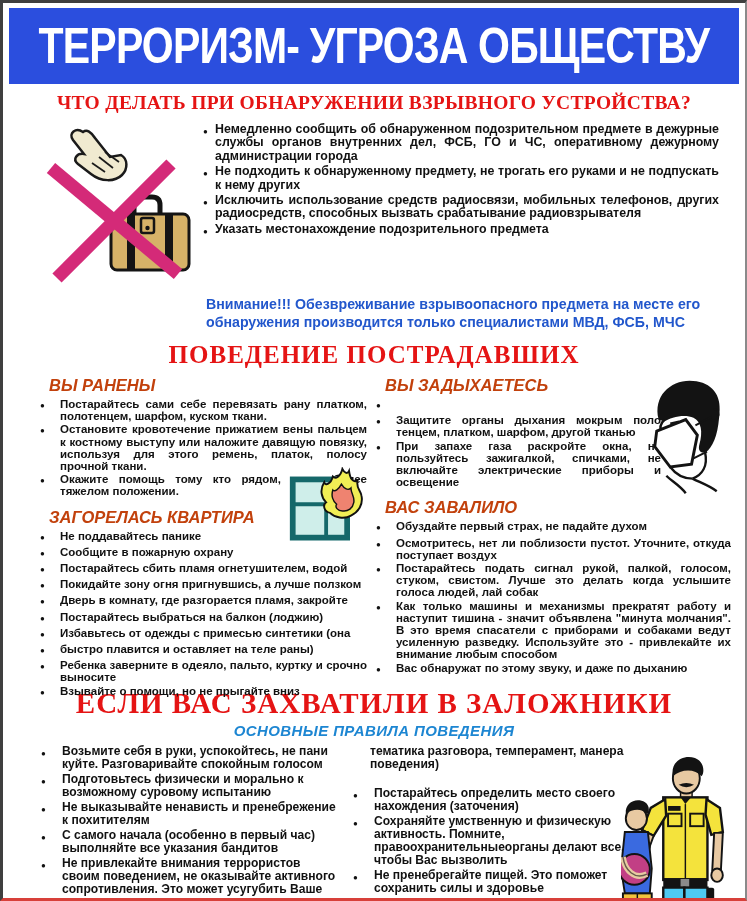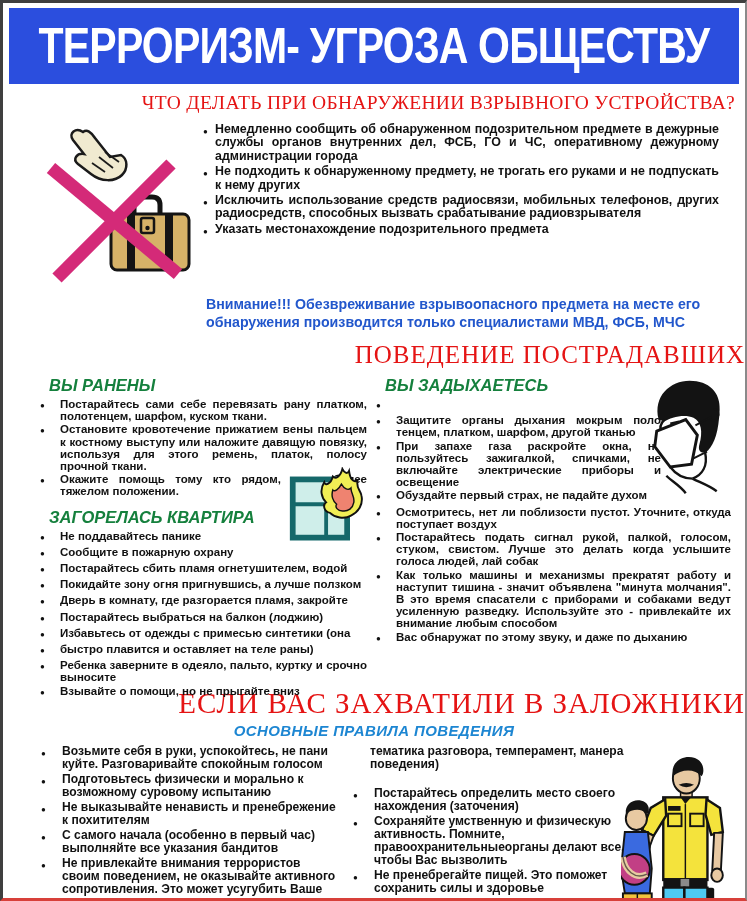--- a/index.html
+++ b/index.html
@@ -11,22 +11,22 @@
   }
   .header{
     margin:5px 6px 0 6px;height:76px;background:#2b4ede;
     display:flex;align-items:center;justify-content:center;
   }
   .header .title{
     color:#fff;font-weight:bold;font-size:50px;white-space:nowrap;
     transform:scaleX(0.82);letter-spacing:-1px;
   }
   .h-red{
-    color:#e51414;text-align:right;font-family:"Liberation Serif",serif;
-    font-weight:400;letter-spacing:0.3px;
+    color:#e51414;text-align:center;font-family:"Liberation Serif",serif;
+    font-weight:700;letter-spacing:0.3px;
   }
   .h-red.h1{font-size:19.5px;margin:8px 10px 2px 10px;}
   .h-red.h2{font-size:25px;margin:10px 0 2px 0;letter-spacing:1px;}
   .h-red.h3{font-size:29px;margin:6px 0 0 0;letter-spacing:1px;}
   .subtitle{
     text-align:center;color:#1d86d2;font-style:italic;font-weight:bold;
     font-size:15px;margin:2px 0 6px 0;letter-spacing:0.4px;
   }
   
   .sec1{display:flex;padding:2px 26px 0 28px;}
@@ -39,21 +39,21 @@
   .sec1 .t{font-size:12.4px;font-weight:bold;line-height:13.4px;text-align:justify;flex:1;}
   .sec1 .dot{line-height:13.4px;}
   .warning{
     margin:9px 28px 0 203px;color:#2257cc;font-weight:bold;
     font-size:14.2px;line-height:17.5px;
   }
   
   .victims{position:relative;display:flex;margin-top:4px;height:308px;}
   .vleft{width:332px;margin-left:32px;}
   .vright{width:360px;margin-left:4px;}
-  .g-title{color:#15803d;font-style:italic;font-weight:bold;font-size:16.5px;margin:3px 0 3px 14px;}
+  .g-title{color:#c2410c;font-style:italic;font-weight:bold;font-size:16.5px;margin:3px 0 3px 14px;}
   .vlist .li{margin-bottom:1px;}
   .vlist .dot{flex:0 0 20px;padding-left:5px;line-height:12.2px;}
   .vlist .t{font-size:11.5px;font-weight:bold;line-height:12.2px;text-align:justify;flex:1;}
   .vlist.suff .li{padding-right:70px;}
   .fire-pad{margin-top:10px;}
   .icon-fire{position:absolute;left:284px;top:94px;}
   .icon-mask{position:absolute;right:6px;top:2px;}
   
   .hostage{position:relative;display:flex;padding-left:34px;margin-top:6px;min-height:252px;}
   .hleft{width:300px;}
@@ -194,20 +194,21 @@
           </div>
           <div class="li">
             <span class="dot"></span>
             <span class="t">Защитите органы дыхания мокрым поло тенцем, платком, шарфом, другой тканью</span>
           </div>
           <div class="li">
             <span class="dot"></span>
             <span class="t">При запахе газа раскройте окна, не пользуйтесь зажигалкой, спичками, не включайте электрические приборы и освещение</span>
           </div>
         </div>
+      <div class="g-title fire-pad">ВАС ЗАВАЛИЛО</div>
       <div class="vlist">
           <div class="li">
             <span class="dot"></span>
             <span class="t">Обуздайте первый страх, не падайте духом</span>
           </div>
           <div class="li">
             <span class="dot"></span>
             <span class="t">Осмотритесь, нет ли поблизости  пустот. Уточните, откуда поступает воздух</span>
           </div>
           <div class="li">

